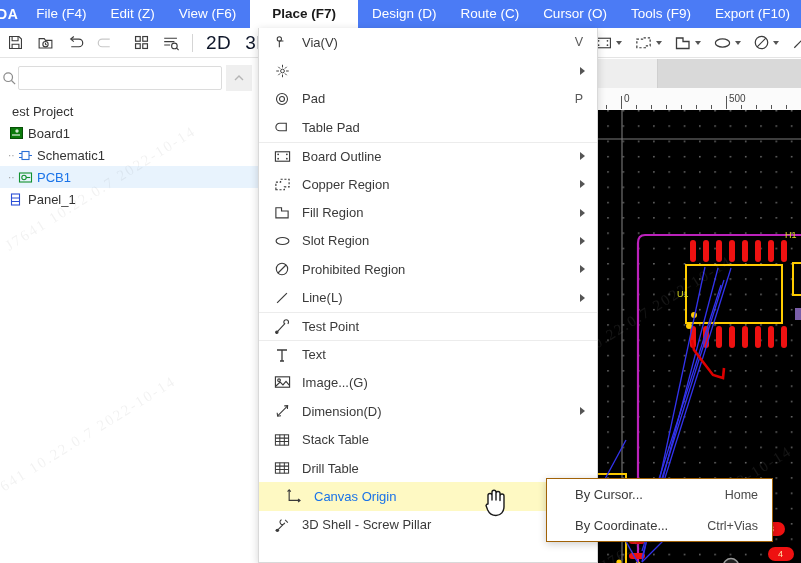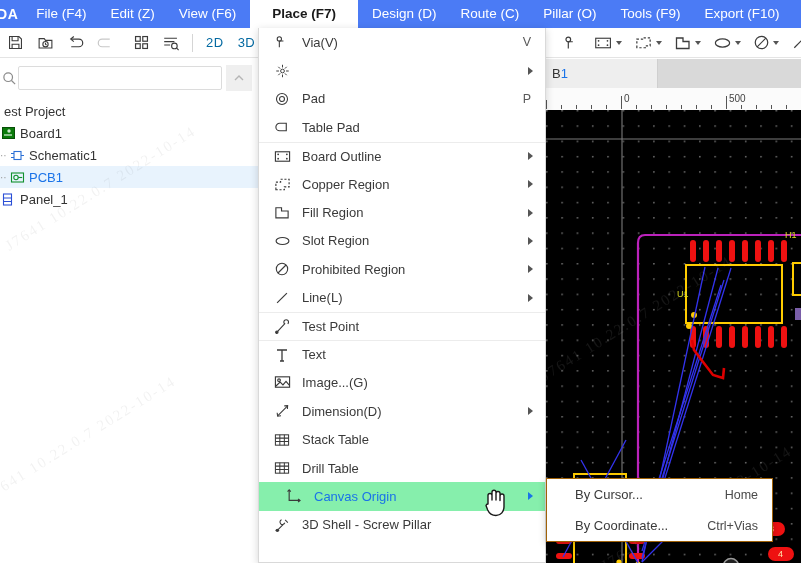--- a/index.html
+++ b/index.html
@@ -37,21 +37,21 @@
     background: #ffffff; border-bottom: 1px solid #e4e4e4;
     display: flex; align-items: center;
   }
   .tb-icon {
     width: 26px; height: 24px; display: flex; align-items: center; justify-content: center;
     color: #3c3c3c; margin: 0 2px;
   }
   .tb-icon.disabled { color: #c8c8c8; }
   .tb-sep { width: 1px; height: 18px; background: #d5d5d5; margin: 0 6px; }
   .tb-text {
-    font-size: 13px; color: #0369a1; padding: 2px 7px; letter-spacing: .5px;
+    font-size: 19px; color: #0f172a; padding: 2px 7px; letter-spacing: .5px;
   }
 
   
   .searchrow {
     position: absolute; top: 59px; left: 0; width: 258px; height: 38px;
     background: #fff; display: flex; align-items: center; padding: 0 6px;
   }
   .search-ico { width: 18px; color: #8b8b8b; display:flex; align-items:center; justify-content:center; margin-left:-6px;}
   .search-box {
     flex: 1; height: 24px; border: 1px solid #dcdcdc; border-radius: 2px;
@@ -61,21 +61,21 @@
   .collapse-btn {
     width: 26px; height: 26px; background: #efefef; border: none;
     display: flex; align-items: center; justify-content: center;
     color: #b5b5b5; margin-left: 4px; cursor: default;
   }
 
   
   .tree { position: absolute; top: 100px; left: 0; width: 258px; }
   .tree-row {
     height: 22px; display: flex; align-items: center; font-size: 13px;
-    color: #333; padding-left: 0px; white-space: nowrap;
+    color: #333; padding-left: 8px; white-space: nowrap;
   }
   .tree-row.selected { background: #e8f3fd; }
   .tree-row .tlabel { margin-left: 4px; }
   .tree-row.selected .tlabel { color: #1a73e8; }
   .tico { width: 16px; height: 14px; display: flex; align-items: center; justify-content: center; }
   .dots { color:#9a9a9a; font-size:10px; width:9px; display:inline-block; }
 
   
   .canvas-wrap {
     position: absolute; left: 546px; top: 88px; width: 255px; height: 475px;
@@ -88,30 +88,30 @@
   .tab {
     background: #eeeeee; min-width: 112px; display: flex; align-items: center;
     padding-left: 6px; font-size: 13px; color: #333; border-right:1px solid #cfcfcf;
   }
   .tab .tabnum { color: #1a73e8; }
 
   .pcb { position:absolute; left:0; top:22px; width:255px; height:453px; background:#4d7c0f; overflow:hidden;}
 
   
   .dropdown {
-    position: absolute; left: 258px; top: 28px; width: 288px; height: 535px;
+    position: absolute; left: 258px; top: 28px; width: 340px; height: 535px;
     background: #ffffff; border: 1px solid #d9d9d9; border-top: none;
     box-shadow: 0 2px 8px rgba(0,0,0,.17); overflow: hidden; z-index: 40;
   }
   .mrow {
     height: 28.4px; display: flex; align-items: center; font-size: 13px;
     color: #3a3a3a; position: relative; padding-left: 12px; cursor: default;
   }
   .mrow.sep-top { border-top: 1px solid #ececec; }
-  .mrow.hl { background: #86efac; padding-left: 24px; }
+  .mrow.hl { background: #fef9c3; padding-left: 24px; }
   .mrow.hl .mlabel { color: #1a73e8; }
   .micon { width: 22px; height: 18px; display:flex; align-items:center; justify-content:center; color:#3a3a3a; flex: 0 0 22px;}
   .mlabel { margin-left: 9px; flex: 1; }
   .mkey { font-size: 12.5px; color: #5a5a5a; margin-right: 14px; }
   .marrow {
     position: absolute; right: 12px; width: 0; height: 0;
     border-left: 5px solid #555; border-top: 4px solid transparent; border-bottom: 4px solid transparent;
   }
   .mrow.hl .marrow { border-left-color: #1a73e8; }
 
@@ -153,21 +153,21 @@
 
   <div class="menubar">
     <span class="brand">FDA</span>
     <div id="menubar-items" style="display:flex;align-items:center;">
         <div class="menu-item">File (F4)</div>
         <div class="menu-item">Edit (Z)</div>
         <div class="menu-item">View (F6)</div>
         <div class="menu-item active">Place (F7)</div>
         <div class="menu-item">Design (D)</div>
         <div class="menu-item">Route (C)</div>
-        <div class="menu-item">Pillar (O)</div>
+        <div class="menu-item">Cursor (O)</div>
         <div class="menu-item">Tools (F9)</div>
         <div class="menu-item">Export (F10)</div>
         <div class="menu-item">O</div>
       </div>
   </div>
 
   <div class="toolbar">
     <div class="tb-icon" style="margin-left:2px;">
       <svg width="17" height="17" viewBox="0 0 20 20" fill="none" stroke="currentColor" stroke-width="1.3">
         <path d="M3 3h11l3 3v11H3z"></path>

